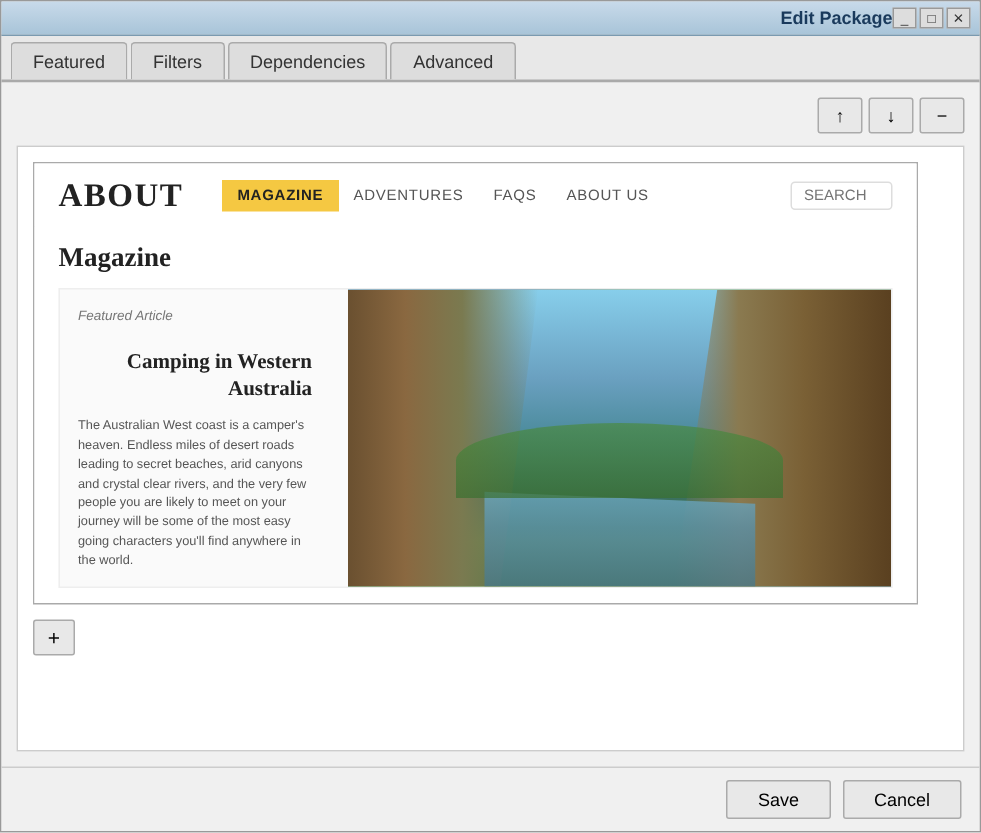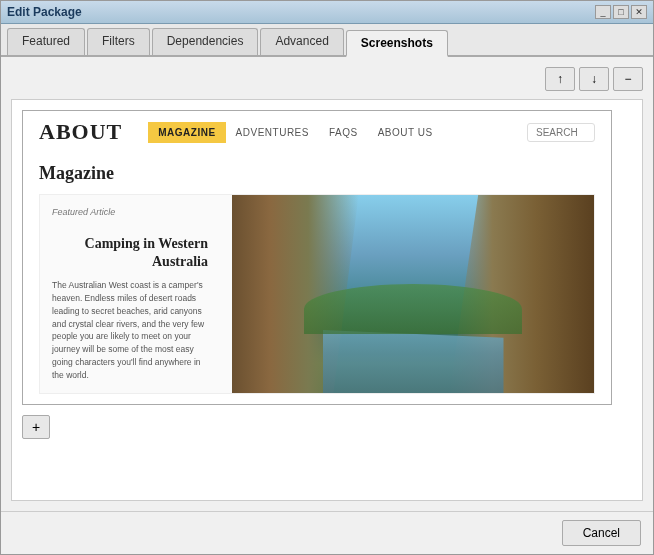--- a/index.html
+++ b/index.html
@@ -19,21 +19,21 @@
       background: #f0f0f0;
       border: 1px solid #999;
       display: flex;
       flex-direction: column;
     }
     .title-bar {
       background: linear-gradient(to bottom, #c8daea, #a8c4d8);
       padding: 4px 6px;
       display: flex;
       align-items: center;
-      justify-content: space-between;
+      justify-content: flex-end;
       border-bottom: 1px solid #7a9ab0;
       min-height: 22px;
     }
     .title-bar-text {
       font-size: 12px;
       font-weight: bold;
       color: #1a3a5c;
     }
     .title-bar-controls {
       display: flex;
@@ -294,21 +294,20 @@
       <button class="title-bar-btn">□</button>
       <button class="title-bar-btn">✕</button>
     </div>
   </div>
 
   <div class="tabs-bar">
     <div class="tab">Featured</div>
     <div class="tab">Filters</div>
     <div class="tab">Dependencies</div>
     <div class="tab">Advanced</div>
-    <div class="tab active">Screenshots</div>
   </div>
 
   <div class="main-content">
 
     <div class="screenshot-toolbar">
       <button class="toolbar-btn">
         <span>↑</span>
       </button>
       <button class="toolbar-btn">
         <span>↓</span>
@@ -351,15 +350,16 @@
             </div>
           </div>
         </div>
       </div>
 
       <button class="add-btn">+</button>
     </div>
   </div>
 
   <div class="footer">
+    <button class="footer-btn">Save</button>
     <button class="footer-btn">Cancel</button>
   </div>
 </div>
 
 </body></html>

